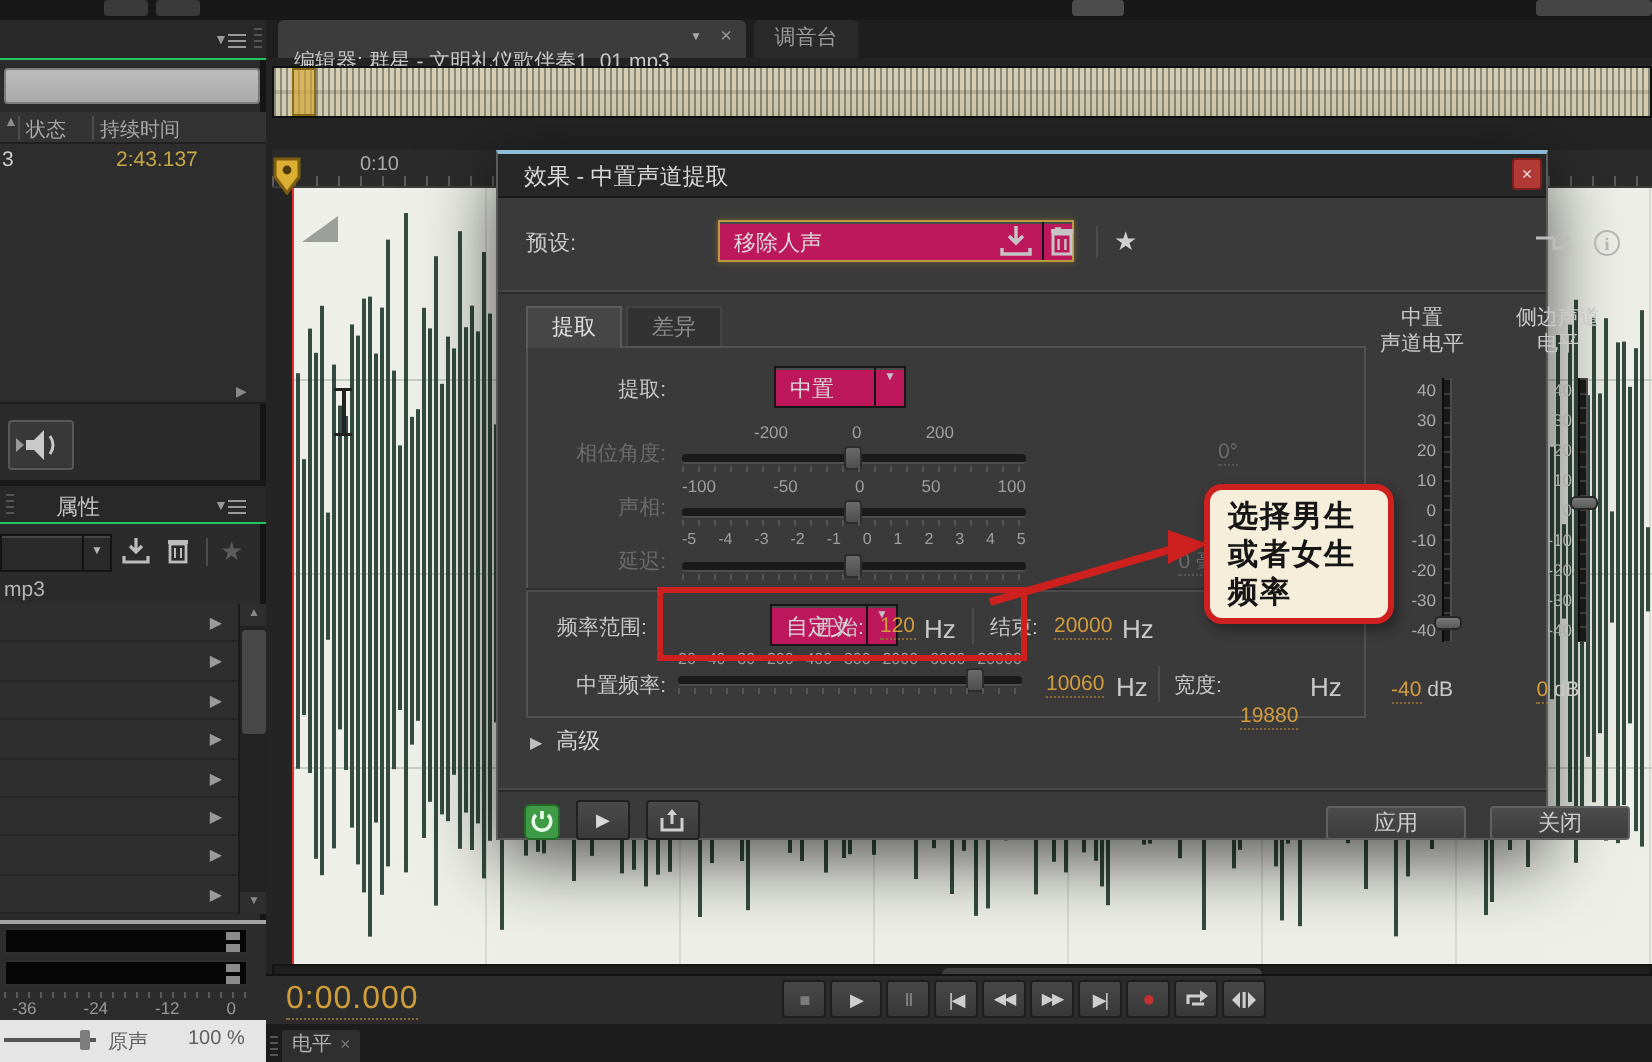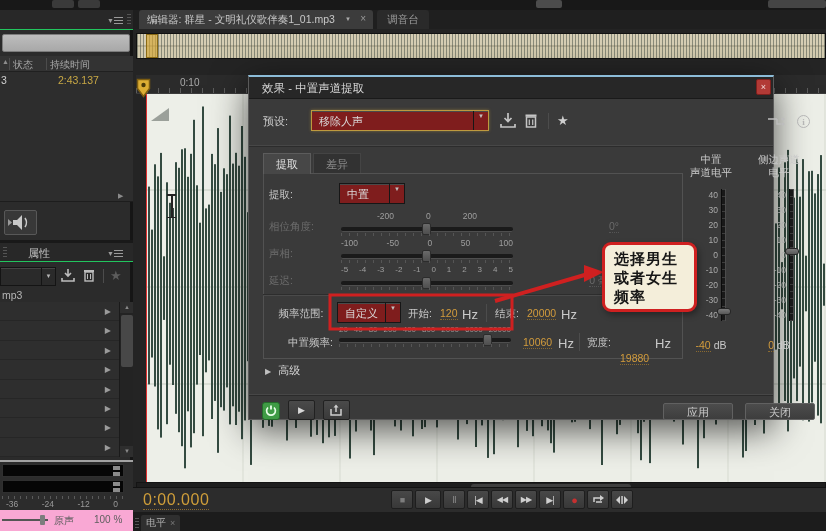--- a/index.html
+++ b/index.html
@@ -39,29 +39,29 @@
   #props-scroll { left:119px; top:292px; width:14px; height:155px; background:#232323; border-left:1px solid #1a1a1a; }
   .sc-arr { position:absolute; left:0; width:14px; height:11px; font-size:6px; color:#888; text-align:center; line-height:11px; background:#2e2e2e; }
   #props-thumb { position:absolute; left:1px; top:13px; width:12px; height:52px; background:#484848; border-radius:2px; }
   #lvl-strip { left:0; top:450px; width:133px; height:50px; background:#2c2c2c; border-top:2px solid #a3a3a3; }
   .lvl-bar { position:absolute; left:2px; width:122px; height:13px; background:#060606; border:1px solid #2f2f2f; }
   .lvl-knob { position:absolute; right:3px; width:7px; height:4px; background:#8a8a8a; }
   #lvl-scale { position:absolute; left:2px; top:34px; width:122px; height:14px;
      background:repeating-linear-gradient(90deg,#5a5a5a 0 1px, transparent 1px 6px);
      background-size:100% 3px; background-repeat:no-repeat; }
   #lvl-labels { position:absolute; left:6px; top:37px; width:112px; display:flex; justify-content:space-between; font-size:8.5px; color:#9a9a9a; }
-  #vol-strip { left:0; top:500px; width:133px; height:21px; background:#f9a8d4; color:#5f5f5f; font-size:10px; }
+  #vol-strip { left:0; top:500px; width:133px; height:21px; background:#e5e5e5; color:#5f5f5f; font-size:10px; }
   #vol-track { position:absolute; left:2px; top:9px; width:46px; height:2px; background:#555; }
   #vol-handle { position:absolute; left:40px; top:5px; width:5px; height:10px; background:#7d7d7d; border-radius:1px; }
 
   
   #main { left:133px; top:10px; width:693px; height:521px; background:#232323; }
   #tabbar { left:0; top:0; width:693px; height:19px; background:#1f1f1f; }
   #tab-editor { position:absolute; left:6px; top:0; width:234px; height:19px; background:#3c3c3c; border-radius:3px 3px 0 0; color:#cfcfcf; font-size:10.5px; }
-  #tab-editor .lbl { position:absolute; left:8px; top:3px; white-space:nowrap; }
+  #tab-editor .lbl { position:absolute; left:8px; top:14px; white-space:nowrap; }
   #tab-editor .dda { position:absolute; right:22px; top:6px; font-size:6px; color:#aaa; }
   #tab-editor .cls { position:absolute; right:7px; top:3px; color:#999; font-size:10px; }
   #tab-mixer { position:absolute; left:244px; top:0; width:52px; height:19px; background:#2a2a2a; border-radius:3px 3px 0 0; color:#9c9c9c; font-size:10.5px; text-align:center; line-height:19px; }
   #overview { left:3px; top:23px; width:690px; height:26px; border:1px solid #111;
      background:
        repeating-linear-gradient(90deg, rgba(62,72,64,.5) 0 1px, rgba(0,0,0,0) 1px 3px),
        linear-gradient(#d6ceb4 0 45%, #b8b096 45% 55%, #d2caae 55% 100%); }
   #ov-band { position:absolute; left:9px; top:0; width:12px; height:24px; background:rgba(214,166,50,.65); border:1px solid #8a6a14; }
   #editor-bg { left:0; top:49px; width:693px; height:428px; background:#242424; }
   #ruler { left:3px; top:65px; width:690px; height:19px; background:#2b2b2b; border-bottom:1px solid #3c3c3c; color:#aaa; font-size:10px; }
@@ -92,36 +92,36 @@
   
   #dialog { left:248px; top:75px; width:526px; height:345px; background:#3a3a3a; border:1px solid #5a5a5a; border-top:2px solid #8cbcd8; box-shadow:0 10px 34px rgba(0,0,0,.65); z-index:5; }
   #dlg-title { position:absolute; left:0; top:0; width:100%; height:22px; background:#272727; border-bottom:1px solid #1a1a1a; color:#d8d8d8; font-size:11.5px; }
   #dlg-title .t { position:absolute; left:13px; top:4px; }
   #dlg-close { position:absolute; right:2px; top:2px; width:15px; height:16px; background:#b23a36; border:1px solid #7d201d; color:#f4dada; font-size:9px; text-align:center; line-height:14px; border-radius:2px; }
   .lbl { color:#c9c9c9; }
   .dis { color:#6b6b6b !important; }
   .orange { color:#d39c3c; border-bottom:1px dotted #8a6a30; }
   #preset-row { position:absolute; left:0; top:32px; width:100%; height:24px; }
   #preset-label { position:absolute; left:14px; top:5px; }
-  .dd { position:absolute; background:#7f1d1d; border:1px solid #161616; box-shadow:inset 0 1px 0 #4a4a4a; color:#dcdcdc; font-size:11px; }
+  .dd { position:absolute; background:#be185d; border:1px solid #161616; box-shadow:inset 0 1px 0 #4a4a4a; color:#dcdcdc; font-size:11px;margin-left:48px; }
   .dd .txt { position:absolute; left:7px; top:3px; }
   .dd .dda { position:absolute; right:0; top:0; width:15px; height:100%; border-left:1px solid #161616; color:#c0c0c0; font-size:6px; text-align:center; }
   .dd .dda span { position:relative; top:calc(50% - 8px); }
   #preset-dd { left:62px; top:1px; width:178px; height:21px; border:1px solid #bd9a3f; box-shadow:inset 0 1px 0 #4a4a4a, 0 0 3px rgba(205,165,60,.45); }
   .icbtn { position:absolute; top:3px; width:20px; height:18px; }
   .vline { position:absolute; width:1px; background:#272727; border-right:1px solid #4c4c4c; }
   #star-ic, .star { color:#cfcfcf; font-size:13px; }
   #info-ic { position:absolute; width:13px; height:13px; border:1px solid #b5b5b5; border-radius:50%; color:#b5b5b5; font-size:9px; font-weight:bold; text-align:center; line-height:12px; font-family:"Liberation Serif","DejaVu Serif",serif; }
   #dlg-sep1 { position:absolute; left:0; top:68px; width:100%; height:1px; background:#474747; box-shadow:0 1px 0 #2c2c2c; }
   .dtab { position:absolute; top:76px; height:21px; padding:0 12px; font-size:11px; line-height:21px; }
   #tab-extract { left:14px; background:#474747; border:1px solid #5c5c5c; border-bottom:none; color:#e0e0e0; z-index:2; }
   #tab-diff { left:64px; background:#323232; border:1px solid #444; border-bottom:none; color:#8b8b8b; }
   #groupbox { position:absolute; left:14px; top:96px; width:420px; height:186px; border:1px solid #525252; }
   .srow { position:absolute; left:20px; width:360px; height:28px; }
-  .slabel { position:absolute; left:0; top:9px; width:64px; text-align:left; font-size:10.5px; }
+  .slabel { position:absolute; left:0; top:9px; width:64px; text-align:right; font-size:10.5px; }
   .sticks { position:absolute; left:72px; top:0; width:172px; display:flex; justify-content:space-between; font-size:8.5px; color:#9f9f9f; }
   .sticks.inset { padding:0 36px; }
   .strack { position:absolute; left:72px; top:16px; width:172px; height:5px; background:#1a1a1a; border-bottom:1px solid #4e4e4e; border-radius:2px; }
   .strack::after { content:""; position:absolute; left:0; top:6px; width:100%; height:3px;
      background:repeating-linear-gradient(90deg,#555 0 1px, transparent 1px 8px); }
   .shandle { position:absolute; top:-4px; width:9px; height:12px; background:linear-gradient(#6a6a6a,#4e4e4e); border:1px solid #2c2c2c; border-radius:2px; }
   .svalue { position:absolute; left:286px; top:9px; width:64px; text-align:right; font-size:10.5px; }
   .svalue span { border-bottom:1px dotted #555; }
   #inner-sep { position:absolute; left:14px; top:217px; width:420px; height:1px; background:#2d2d2d; box-shadow:0 1px 0 #4a4a4a; }
   .frow-lbl { position:absolute; font-size:10.5px; }

